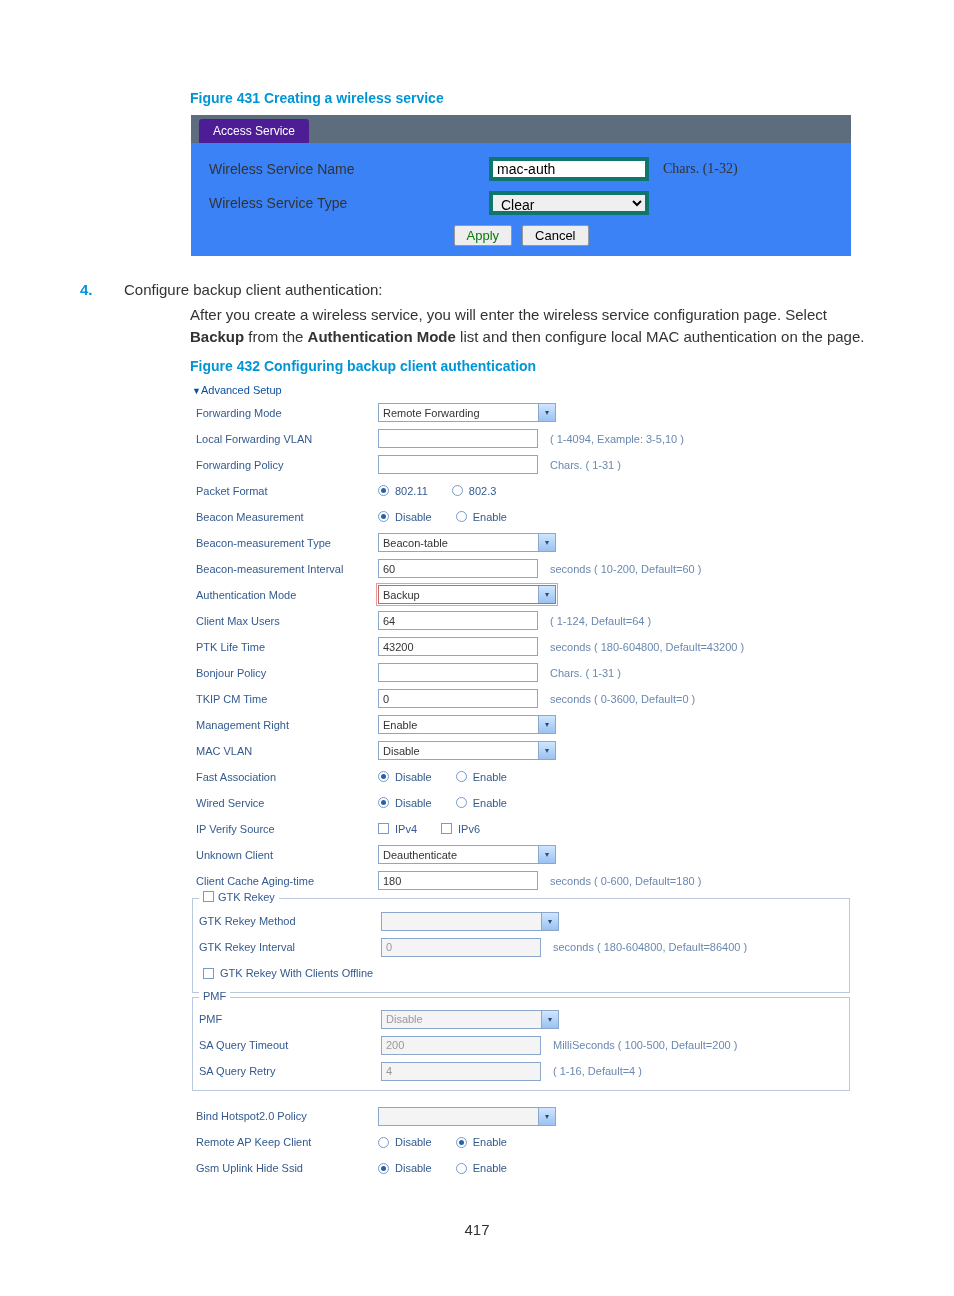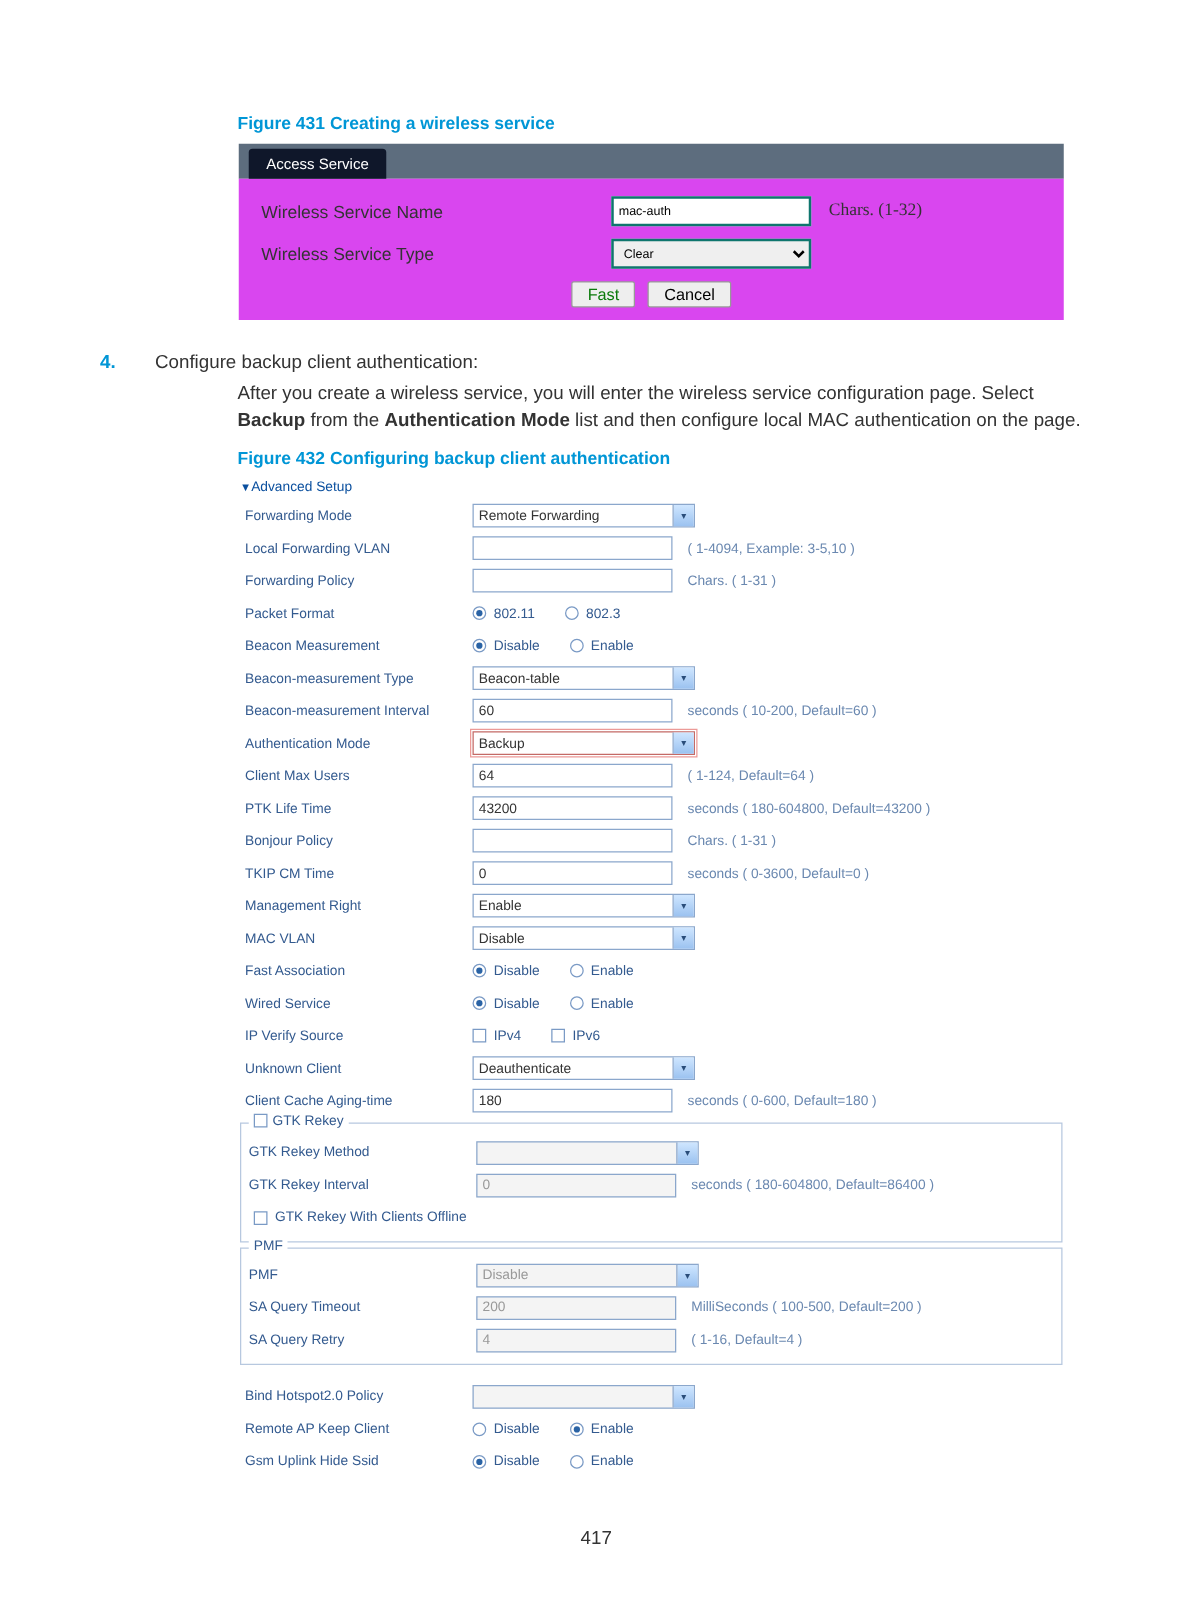--- a/index.html
+++ b/index.html
@@ -30,48 +30,48 @@
     border: 1px solid #fff;
     margin-bottom: 24px;
   }
   .fig431 .tab-bar {
     background: #5d6d7e;
     height: 28px;
     display: flex;
     align-items: flex-end;
   }
   .fig431 .tab {
-    background: #0f172a;
+    background: #4c1d95;
     color: #fff;
     padding: 5px 14px;
     font-size: 12px;
     margin-left: 8px;
     border-top-left-radius: 3px;
     border-top-right-radius: 3px;
   }
   .fig431 .body {
-    background: #d946ef;
+    background: #3b82f6;
     padding: 14px 18px 10px 18px;
   }
   .fig431 .row {
     display: flex;
     align-items: center;
     margin-bottom: 10px;
   }
   .fig431 .lbl {
     width: 280px;
     font-size: 14px;
     color: #333;
   }
   .fig431 input[type=text], .fig431 select {
     height: 24px;
-    font-size: 10px;
+    font-size: 14px;
     padding: 1px 4px;
     box-sizing: border-box;
-    border: 2px solid #0f766e;
+    border: 4px solid #0f766e;
   }
   .fig431 input[type=text] { width: 160px; }
   .fig431 select { width: 160px; }
   .fig431 .hint { margin-left: 14px; font-size: 14px; font-family: Liberation Serif, serif; }
   .fig431 .btns { display: flex; gap: 10px; justify-content: center; margin-top: 8px; }
   .fig431 button {
     padding: 2px 12px;
     font-size: 13px;
     background: #eee;
     border: 1px solid #999;
@@ -223,21 +223,21 @@
         <input type="text" value="mac-auth" style="">
         <div class="hint">Chars. (1-32)</div>
       </div>
       <div class="row">
         <div class="lbl">Wireless Service Type</div>
         <select>
           <option>Clear</option>
         </select>
       </div>
       <div class="btns">
-        <button>Fast</button>
+        <button>Apply</button>
         <button>Cancel</button>
       </div>
     </div>
   </div>
 
   <div class="step-wrap">
     <div class="step-num">4.</div>
     <div class="step-text">Configure backup client authentication:</div>
   </div>
   <div class="step-desc">

